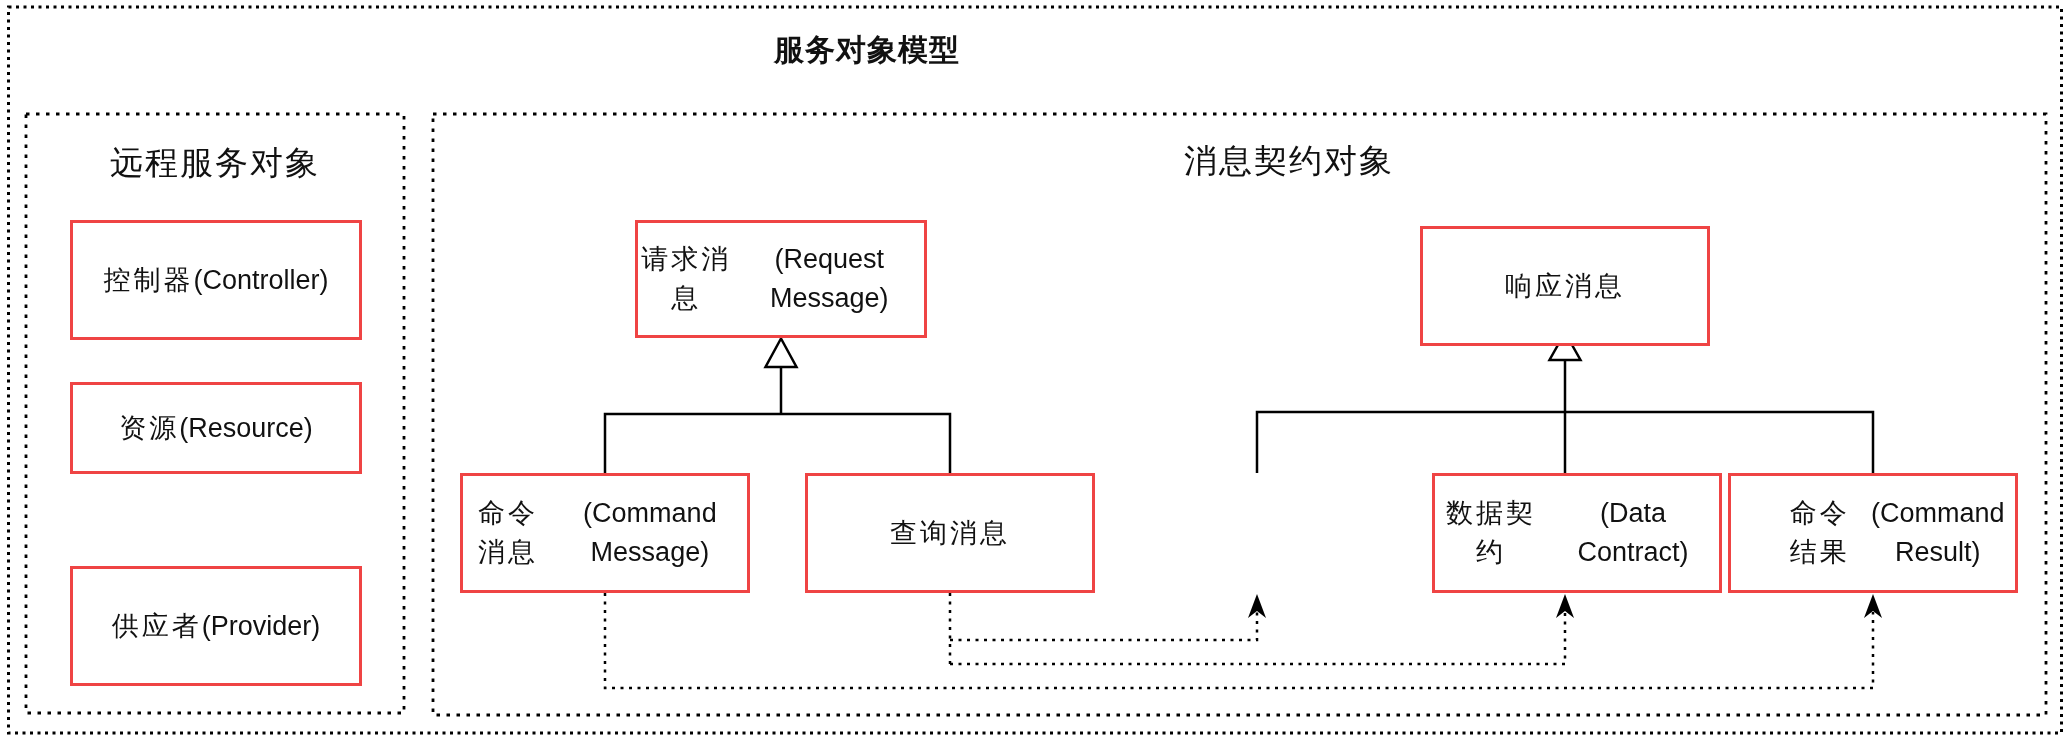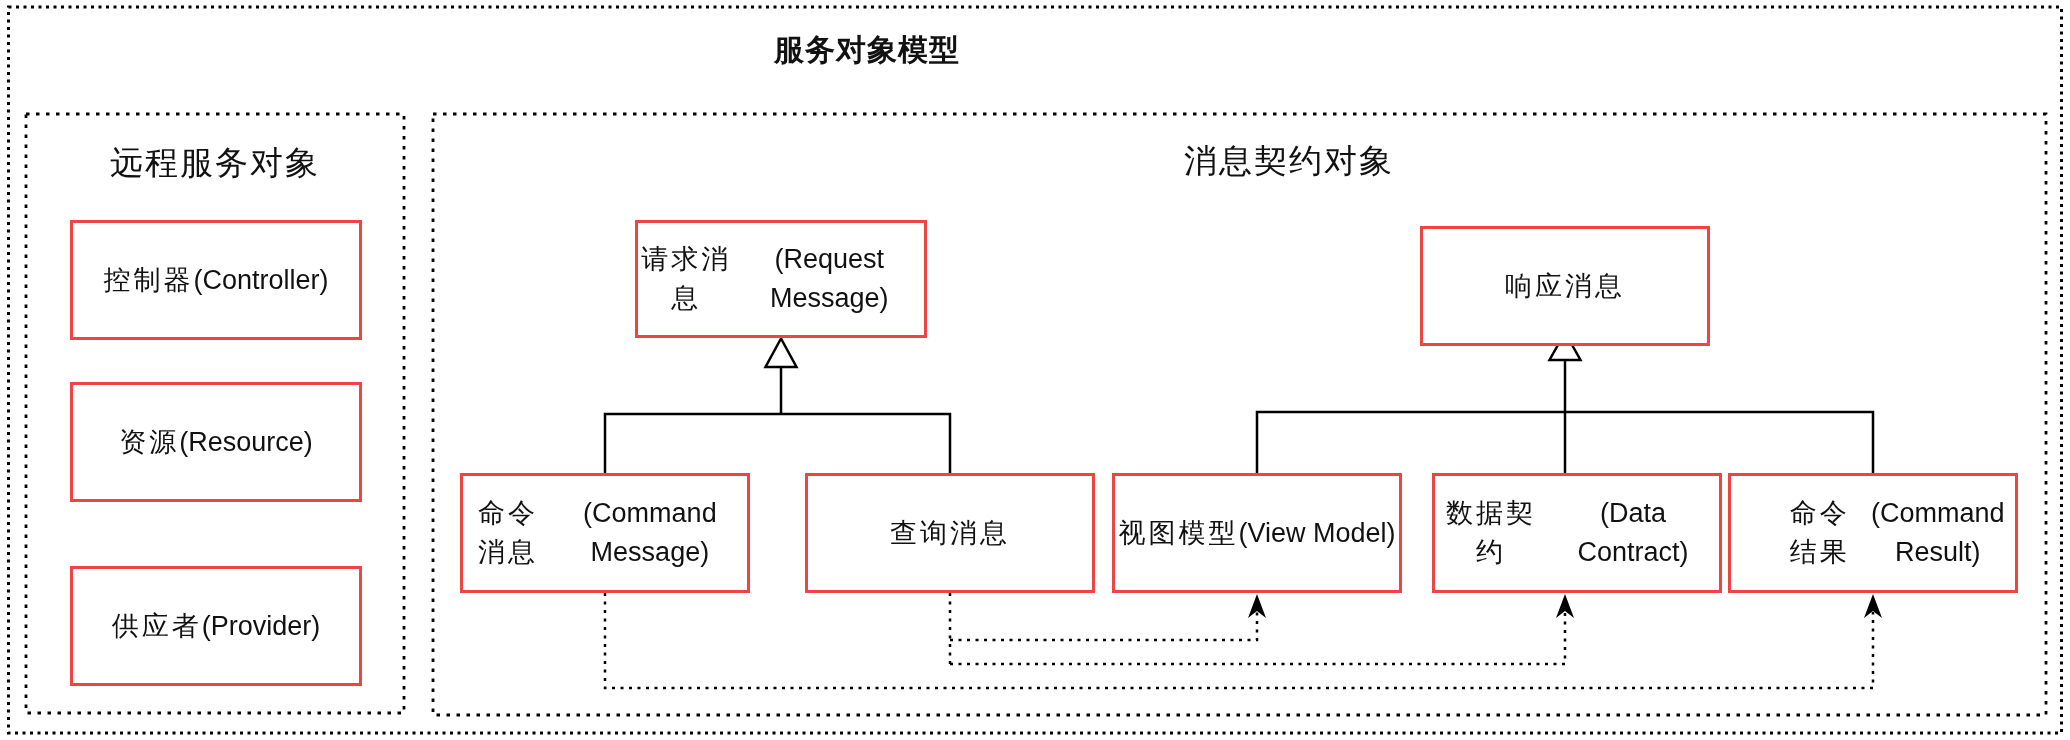--- a/index.html
+++ b/index.html
@@ -31,21 +31,21 @@
     justify-content:center;
     text-align:center;
     line-height:39px;
     font-size:27px;
   }
   .node .zh{letter-spacing:3px;}
   .node .en{letter-spacing:0px;}
 
   
   #n-controller   {left:70px;  top:220px; width:292px; height:120px;}
-  #n-resource     {left:70px;  top:382px; width:292px; height:120px;}
+  #n-resource     {left:70px;  top:382px; width:292px; height:92px;}
   #n-provider     {left:70px;  top:566px; width:292px; height:120px;}
   #n-request      {left:635px; top:220px; width:292px; height:118px;}
   #n-response     {left:1420px;top:226px; width:290px; height:120px;}
   #n-command      {left:460px; top:473px; width:290px; height:120px;}
   #n-query        {left:805px; top:473px; width:290px; height:120px;}
   #n-viewmodel    {left:1112px;top:473px; width:290px; height:120px;}
   #n-datacontract {left:1420px;top:473px; width:290px; height:120px;margin-left:12px;}
   #n-commandresult{left:1728px;top:473px; width:290px; height:120px;padding-left:48px;}
 
   #t-title   {left:867px; top:30px;}
@@ -114,24 +114,20 @@
     <div class="zh">响应消息</div>
   </div>
 
   <div class="node" id="n-command">
     <div class="zh">命令消息</div>
     <div class="en">(Command Message)</div>
   </div>
   <div class="node" id="n-query">
     <div class="zh">查询消息</div>
   </div>
-  <div class="node" id="n-viewmodel">
-    <div class="zh">视图模型</div>
-    <div class="en">(View Model)</div>
-  </div>
   <div class="node" id="n-datacontract">
     <div class="zh">数据契约</div>
     <div class="en">(Data Contract)</div>
   </div>
   <div class="node" id="n-commandresult">
     <div class="zh">命令结果</div>
     <div class="en">(Command Result)</div>
   </div>
 
 </div>

